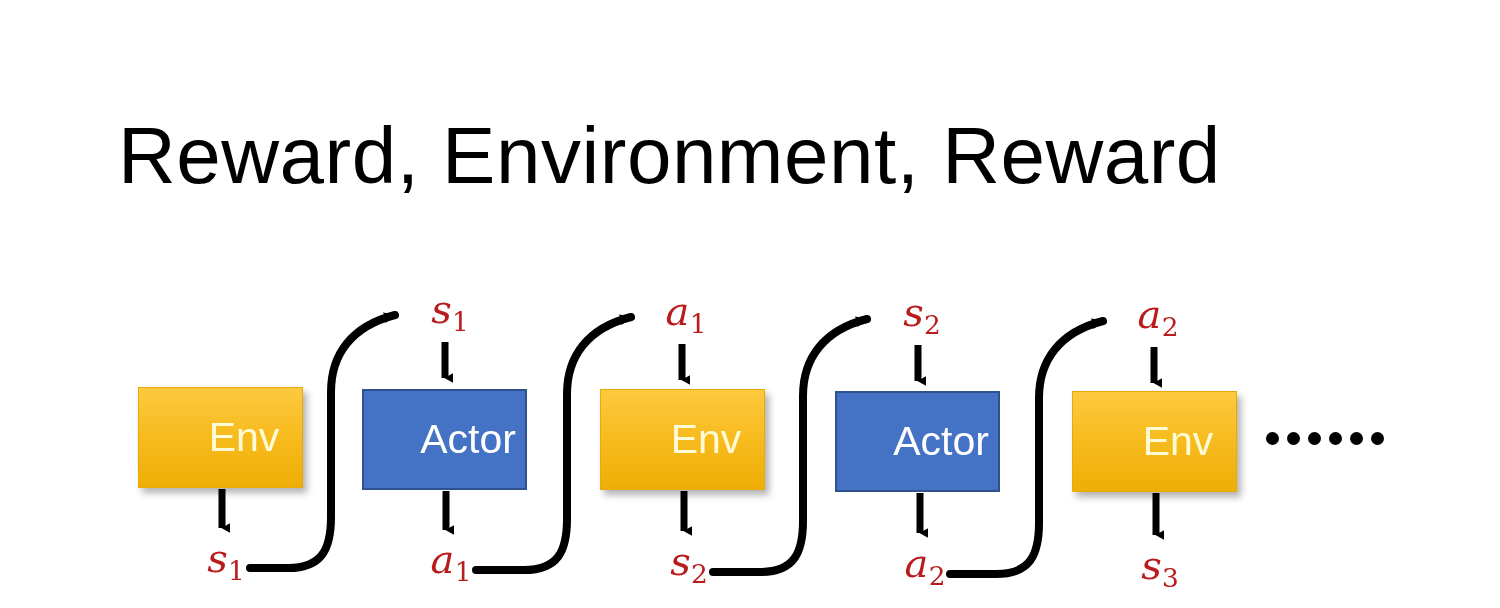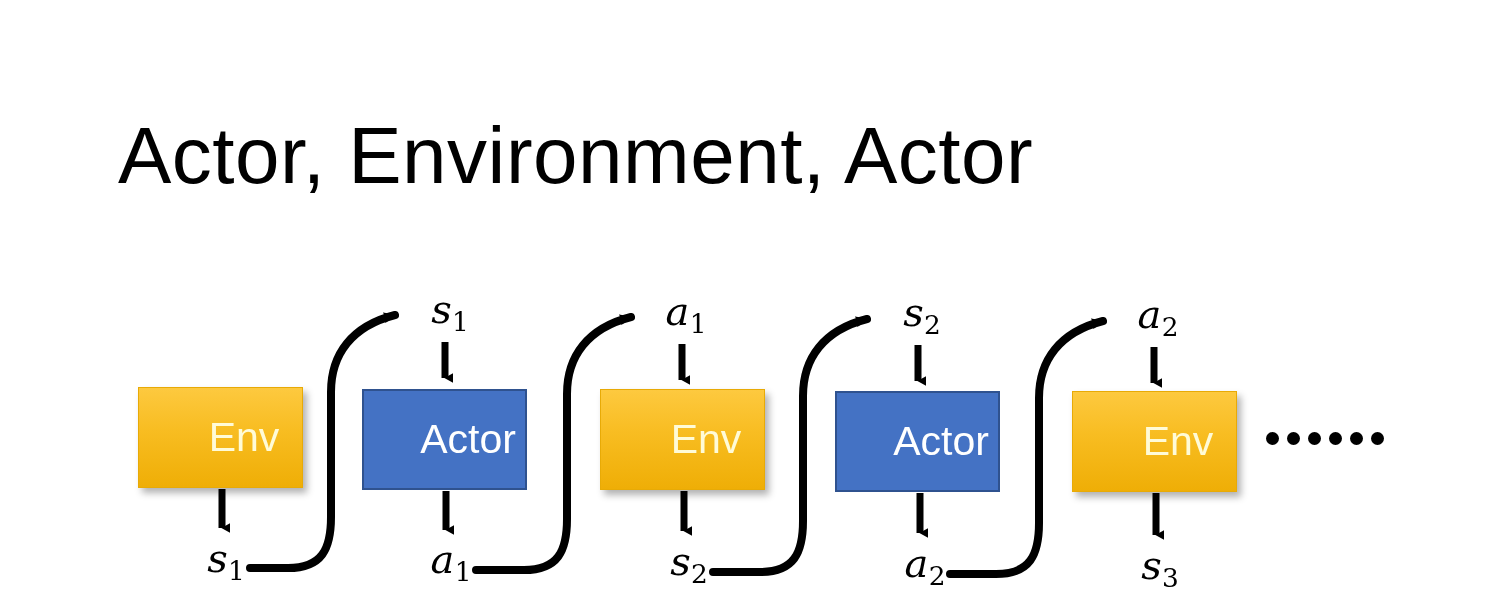--- a/index.html
+++ b/index.html
@@ -75,21 +75,21 @@
     border: 2px solid #2F528F;
     box-shadow: none;
   }
 
   
   .math-label {
     position: absolute;
     font-family: "DejaVu Serif", "Liberation Serif", serif;
     font-style: italic;
     font-size: 40px;
-    color: #000000;
+    color: #b91c1c;
     white-space: nowrap;
     line-height: 1;
     transform: translate(-50%, -50%);
     text-align: center;
   }
   .math-label .sub {
     font-size: 0.66em;
     font-style: normal;
     vertical-align: -0.32em;
     margin-left: 0.01em;
@@ -114,21 +114,21 @@
     height: 13px;
     border-radius: 50%;
     background: #000000;
   }
 </style>
 </head>
 <body>
 
 <div id="slide">
 
-  <div id="slide-title">Actor, Environment, Actor</div>
+  <div id="slide-title">Reward, Environment, Reward</div>
 
   <div id="diagram">
 
     <svg id="connector-layer" viewBox="0 0 1500 608" width="1500" height="608">
       <defs>
         <marker id="arrowDown" markerWidth="10" markerHeight="9" refX="5" refY="8.4" orient="auto" markerUnits="userSpaceOnUse">
           <path d="M0,0 L10,0 L5,9 Z" fill="#000000"></path>
         </marker>
         <marker id="arrowCurve" markerWidth="13" markerHeight="11" refX="11.5" refY="5.5" orient="auto" markerUnits="userSpaceOnUse">
           <path d="M0,0 L13,5.5 L0,11 L3,5.5 Z" fill="#000000"></path>

